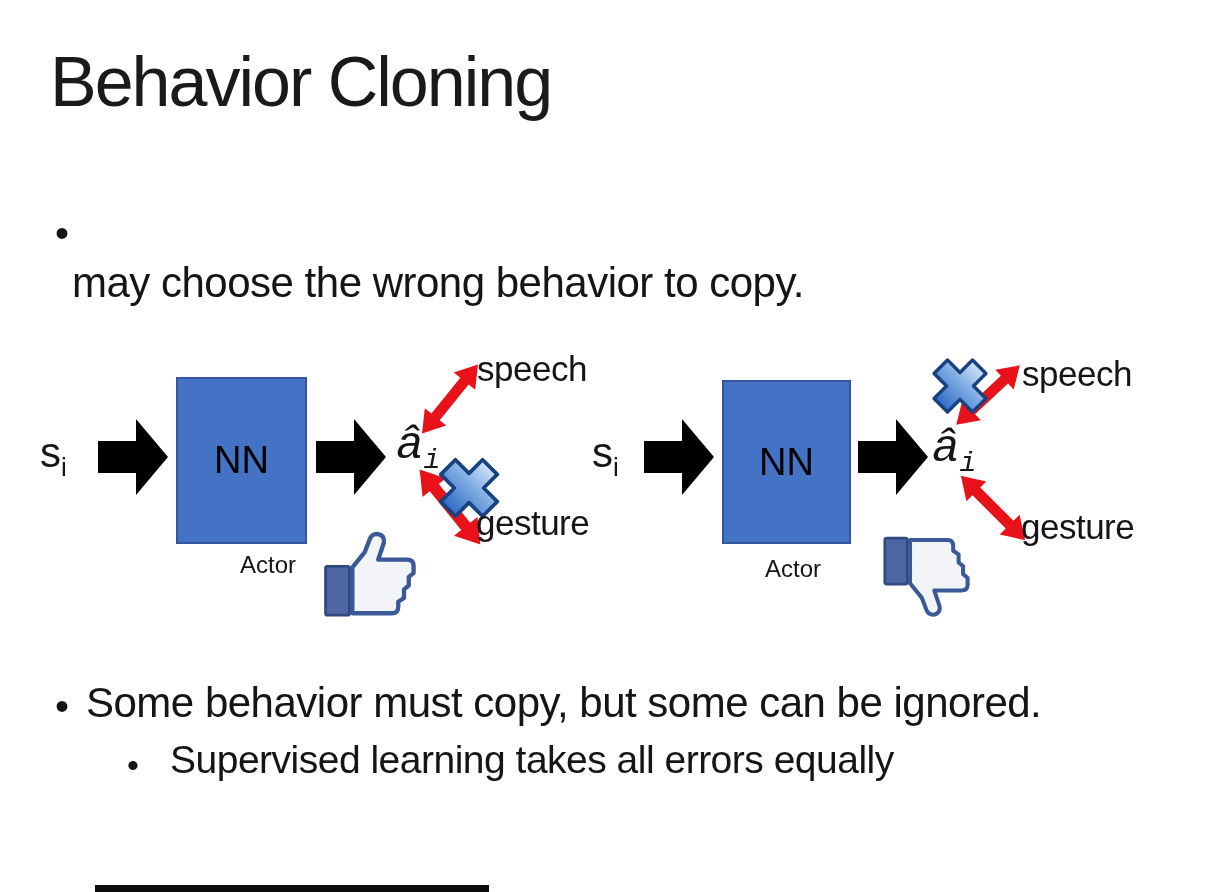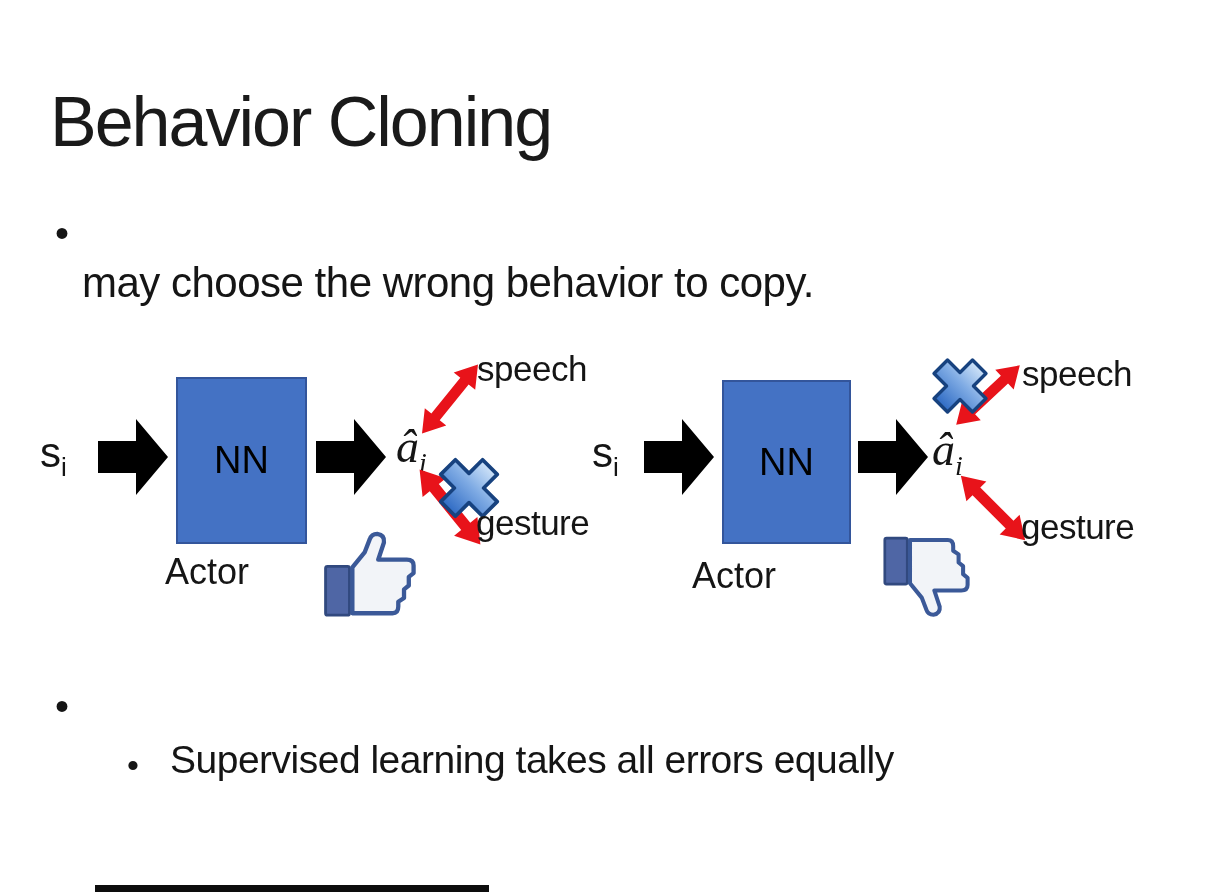--- a/index.html
+++ b/index.html
@@ -11,51 +11,51 @@
   .title{
     font-size:70px;font-weight:300;letter-spacing:-2px;color:#1a1a1a;
     white-space:nowrap;
   }
   .bullet-marker{font-size:40px;line-height:1;}
   .bullet-text{font-size:42px;line-height:53px;letter-spacing:-0.5px;white-space:nowrap;}
   .sub-text{font-size:39px;letter-spacing:-0.5px;white-space:nowrap;margin-left:15px;}
   .dlabel{font-size:35px;letter-spacing:-0.5px;white-space:nowrap;}
   .si{font-size:42px;}
   .si sub{font-size:26px;line-height:0;}
-  .ahat{font-family:Liberation Serif, serif;font-style:italic;font-size:46px;}
+  .ahat{font-family:Liberation Mono, monospace;font-style:italic;font-size:46px;}
   .ahat sub{font-size:28px;line-height:0;font-style:italic;}
   .nnbox{
     background:#4472C4;border:2px solid #33559B;box-sizing:border-box;
     display:flex;align-items:center;justify-content:center;
   }
   .nnlabel{color:#000000;font-size:38px;}
-  .actor{font-size:36px;text-align:left;}
+  .actor{font-size:24px;text-align:right;}
   .flip-v{transform:scaleY(-1);}
   .bottom-bar{background:#0d0d0d;}
   svg{display:block;overflow:visible;}
 </style>
 </head>
 <body>
 
 <svg width="0" height="0" style="position:absolute" aria-hidden="true">
   <defs>
     <linearGradient id="xgrad" x1="0" y1="0" x2="0" y2="1">
       <stop offset="0" stop-color="#CFE3F8"></stop>
       <stop offset="0.45" stop-color="#7FABE4"></stop>
       <stop offset="1" stop-color="#2F6BC4"></stop>
     </linearGradient>
   </defs>
 </svg>
 
 <div id="slide">
 
-  <div class="abs title" style="left:50px;top:42px;margin-top:40px;">Behavior Cloning</div>
+  <div class="abs title" style="left:50px;top:42px;">Behavior Cloning</div>
 
   <div class="abs bullet-marker" style="left:55px;top:213px;">•</div>
-  <div class="abs bullet-text" style="left:82px;top:256px;">may choose the wrong behavior to copy.</div>
+  <div class="abs bullet-text" style="left:72px;top:256px;">may choose the wrong behavior to copy.</div>
 
   <div class="abs si" style="left:40px;top:429px;">
     <span>s</span><sub>i</sub>
   </div>
 
   <div class="abs" style="left:98px;top:417px;">
     <svg width="70" height="80" viewBox="0 0 70 80">
       <polygon points="0,24 38,24 38,2 70,40 38,78 38,56 0,56" fill="#000000"></polygon>
     </svg>
   </div>
@@ -152,19 +152,20 @@
   <div class="abs actor" style="left:692px;top:555px;width:129px;">Actor</div>
 
   <div class="abs flip-v" style="left:883px;top:532px;">
     <svg width="90" height="88" viewBox="0 0 100 92">
       <rect x="2" y="37" width="25" height="51" rx="2" fill="#4F66A5" stroke="#31497F" stroke-width="3"></rect>
       <path d="M30,86 L72,86 Q78,86 78,79 L78,74 L84,70 L84,61 L89,57 L89,48 L94,44 L94,36 Q94,30 87,30 L57,30 L63,12 Q64,4 56,3 Q50,3 48,9 L43,22 L30,38 Z" fill="#F2F4F8" stroke="#3B5998" stroke-width="4.5" stroke-linejoin="round"></path>
     </svg>
   </div>
 
   <div class="abs bullet-marker" style="left:55px;top:686px;">•</div>
+  <div class="abs bullet-text" style="left:86px;top:676px;">Some behavior must copy, but some can be ignored.</div>
 
   <div class="abs bullet-marker" style="left:127px;top:748px;font-size:34px;">•</div>
   <div class="abs sub-text" style="left:155px;top:738px;">Supervised learning takes all errors equally</div>
 
   <div class="abs bottom-bar" style="left:95px;top:885px;width:394px;height:7px;"></div>
 
 </div>
 
 </body></html>

